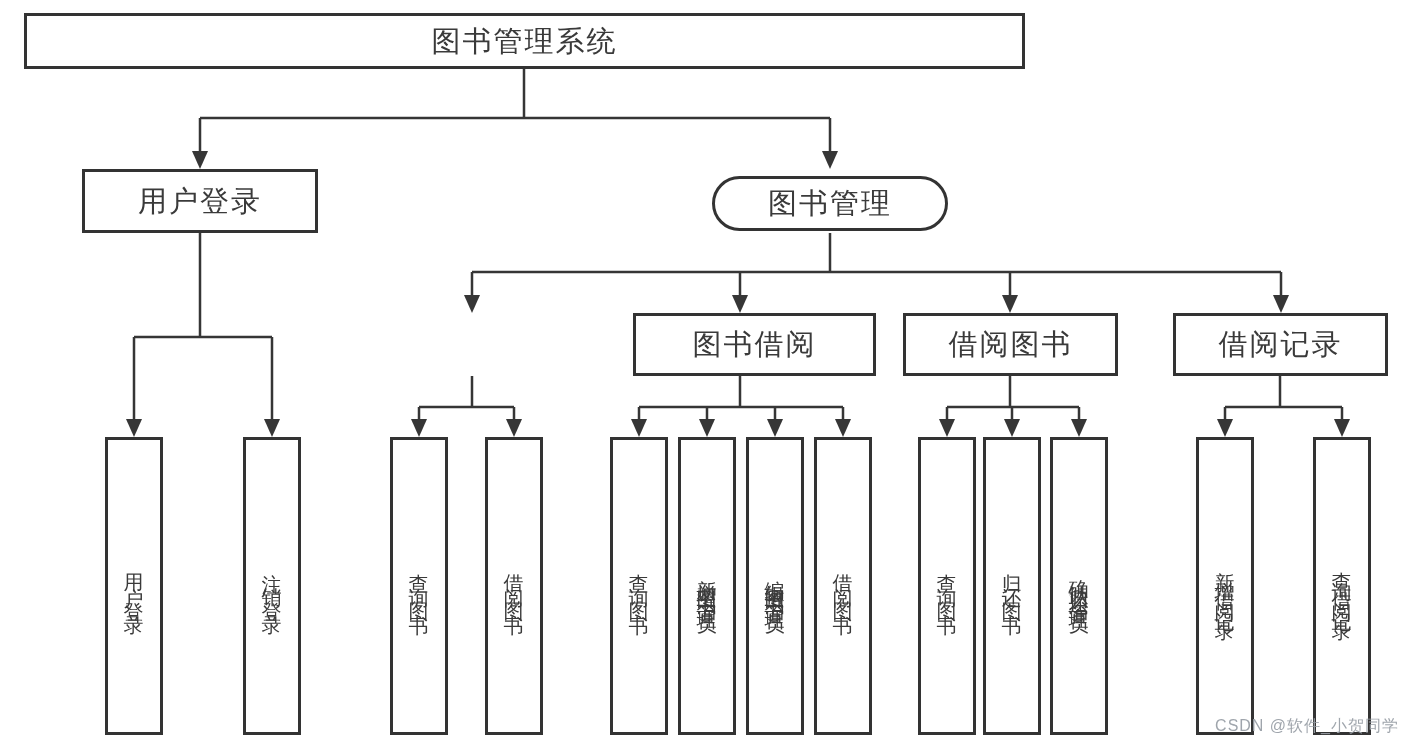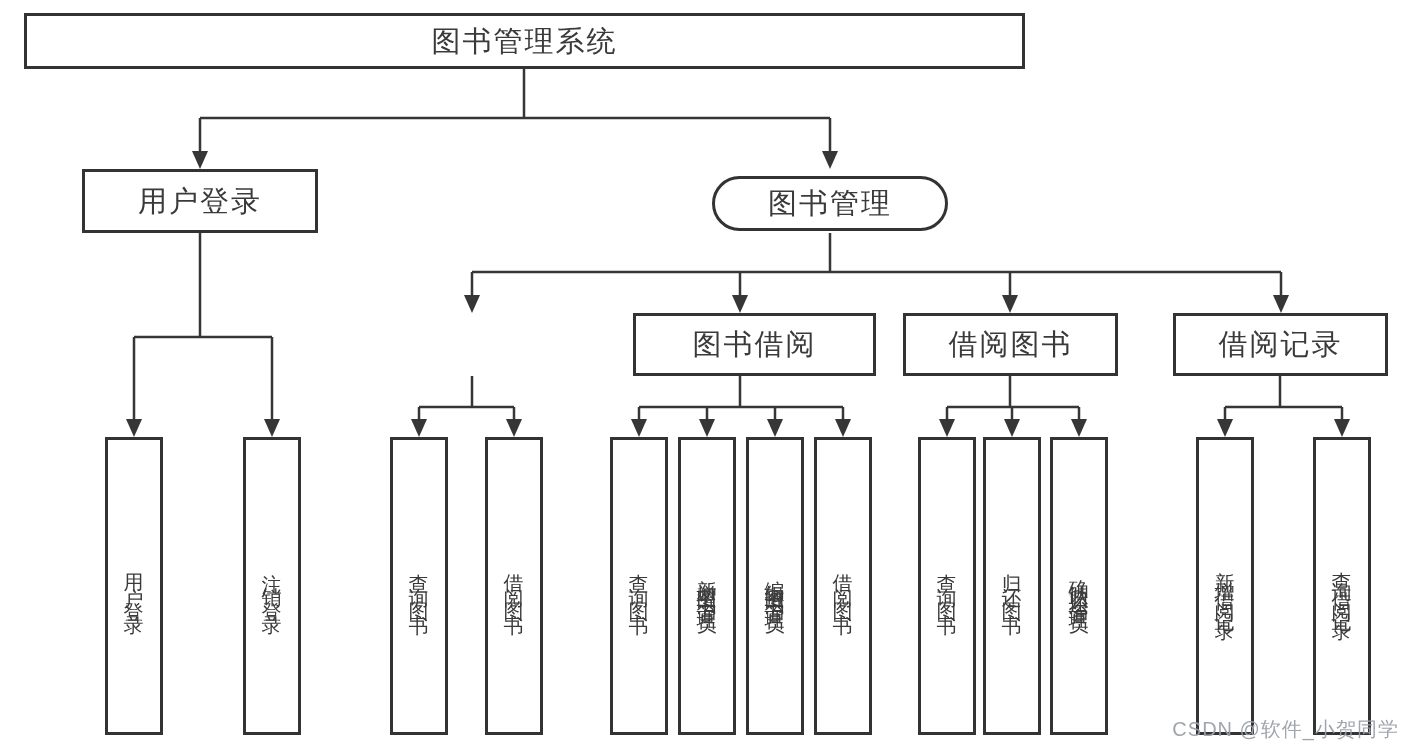--- a/index.html
+++ b/index.html
@@ -69,21 +69,21 @@
   .n-l8  { left: 814px; }
   .n-l9  { left: 918px; }
   .n-l10 { left: 983px; }
   .n-l11 { left: 1050px; }
   .n-l12 { left: 1196px; }
   .n-l13 { left: 1313px; }
   .watermark {
     position: absolute;
     right: 6px;
     top: 716px;
-    font-size: 20px;
+    font-size: 16px;
     color: rgba(154, 160, 168, 0.95);
     letter-spacing: 1px;
     z-index: 5;
     white-space: nowrap;
   }
 </style>
 </head>
 <body>
 
 <div class="canvas">

